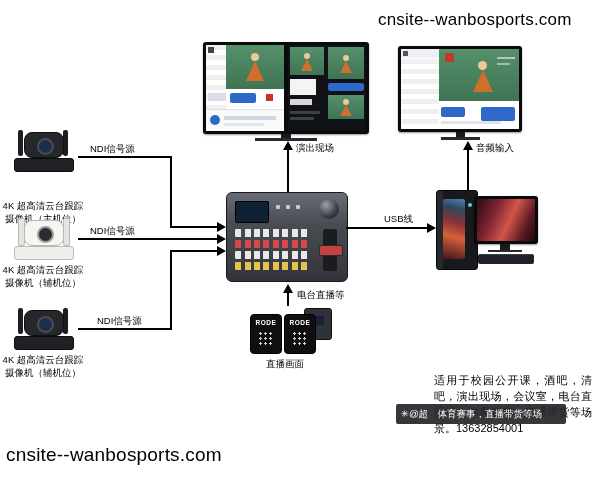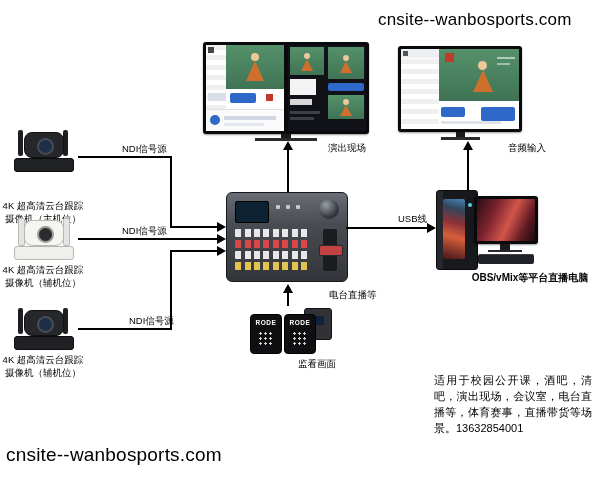--- a/index.html
+++ b/index.html
@@ -3,21 +3,21 @@
 <meta charset="utf-8">
 <style>
   html,body{margin:0;padding:0;background:#888;}
   .stage{position:relative;width:600px;height:480px;background:#fff;overflow:hidden;
          font-family:"Liberation Sans","DejaVu Sans",sans-serif;color:#000;}
   .abs{position:absolute;}
   .hline{position:absolute;height:2px;background:#000;}
   .vline{position:absolute;width:2px;background:#000;}
   .arr-r{position:absolute;width:0;height:0;border-top:5px solid transparent;border-bottom:5px solid transparent;border-left:9px solid #000;}
   .arr-u{position:absolute;width:0;height:0;border-left:5px solid transparent;border-right:5px solid transparent;border-bottom:9px solid #000;}
-  .lbl{position:absolute;font-size:9.5px;line-height:1.2;white-space:nowrap;color:#000;margin-left:32px;}
+  .lbl{position:absolute;font-size:9.5px;line-height:1.2;white-space:nowrap;color:#000;}
   .wm{position:absolute;font-size:17px;color:#000;letter-spacing:0.2px;}
   .camlabel{position:absolute;width:82px;text-align:center;font-size:9.5px;line-height:1.35;color:#000;}
   .cam{position:absolute;width:70px;height:46px;}
   .cam .arm{position:absolute;width:5px;height:26px;top:2px;border-radius:2px;}
   .cam .head{position:absolute;left:16px;top:4px;width:38px;height:24px;border-radius:8px;}
   .cam .lens{position:absolute;left:12px;top:5px;width:13px;height:13px;border-radius:50%;}
   .cam .base{position:absolute;left:6px;top:30px;width:58px;height:12px;border-radius:3px;}
   .cam.dark .arm{background:#1d1e21;}
   .cam.dark .head{background:#26272b;border:1px solid #111;}
   .cam.dark .lens{background:#1b2f4a;border:2px solid #4a4c52;}
@@ -187,45 +187,45 @@
     <div class="btnrow" style="top:69px;background:repeating-linear-gradient(90deg,#e3c34f 0 6px,transparent 6px 9.5px);"></div>
     <div class="abs" style="left:96px;top:36px;width:14px;height:42px;background:#1b1c20;border-radius:2px;"></div>
     <div class="abs" style="left:92px;top:52px;width:22px;height:9px;background:#c24242;border:1px solid #2a2a2a;border-radius:2px;"></div>
   </div>
   <div class="arr-u" style="left:283px;top:284px;"></div>
   <div class="vline" style="left:287px;top:292px;height:14px;"></div>
   <div class="lbl" style="left:297px;top:289px;">电台直播等</div>
 
   <div class="hline" style="left:346px;top:227px;width:81px;"></div>
   <div class="arr-r" style="left:427px;top:223px;"></div>
-  <div class="lbl" style="left:366px;top:213px;">USB线</div>
+  <div class="lbl" style="left:384px;top:213px;">USB线</div>
 
   <div class="abs" style="left:436px;top:190px;width:40px;height:78px;border-radius:3px;background:linear-gradient(90deg,#26282e 0 6px,#17191d 6px 100%);border:1px solid #0a0a0c;">
     <div class="abs" style="left:6px;top:8px;width:22px;height:60px;border-radius:2px;background:linear-gradient(195deg,#4a84b8 0%,#31465c 18%,#8c3138 40%,#d65f3a 62%,#44161c 100%);"></div>
     <div class="abs" style="left:31px;top:12px;width:4px;height:4px;border-radius:50%;background:#5ad0e8;"></div>
   </div>
   <div class="monitor" style="left:474px;top:196px;width:64px;height:48px;">
     <div class="screen" style="left:3px;top:3px;width:58px;height:42px;background:linear-gradient(115deg,#2a0d12 0%,#7e2430 30%,#d1554a 55%,#5e1a22 80%,#1c0a0e 100%);"></div>
   </div>
   <div class="abs" style="left:500px;top:244px;width:10px;height:6px;background:#1a1a1c;"></div>
   <div class="abs" style="left:488px;top:250px;width:34px;height:2px;background:#2a2a2e;"></div>
   <div class="abs" style="left:478px;top:254px;width:56px;height:9px;background:#202227;border-top:1px solid #3a3d44;border-radius:2px;"></div>
-  <div class="lbl" style="left:420px;top:272px;width:156px;text-align:center;font-weight:600;font-size:10px;white-space:normal;">OBS/vMix等平台直播电脑</div>
 
   <div class="abs" style="left:250px;top:308px;width:84px;height:46px;">
     <div class="abs" style="left:54px;top:0;width:26px;height:30px;background:#303238;border-radius:3px;border:1px solid #111;">
       <div class="abs" style="left:5px;top:7px;width:14px;height:9px;background:#10233a;border-radius:1px;"></div>
     </div>
     <div class="mic" style="left:0;top:6px;">
       <div class="micbrand">RODE</div>
       <div class="micdots"></div>
     </div>
     <div class="mic" style="left:34px;top:6px;">
       <div class="micbrand">RODE</div>
       <div class="micdots"></div>
     </div>
   </div>
-  <div class="lbl" style="left:266px;top:358px;">监看画面</div>
+  <div class="lbl" style="left:266px;top:358px;">直播画面</div>
 
 
   <div class="footer-usage">适用于校园公开课，酒吧，清吧，演出现场，会议室，电台直播等，体育赛事，直播带货等场景。13632854001</div>
+  <div class="band">✳@超　体育赛事，直播带货等场</div>
 
 </div>
 
 </body></html>

